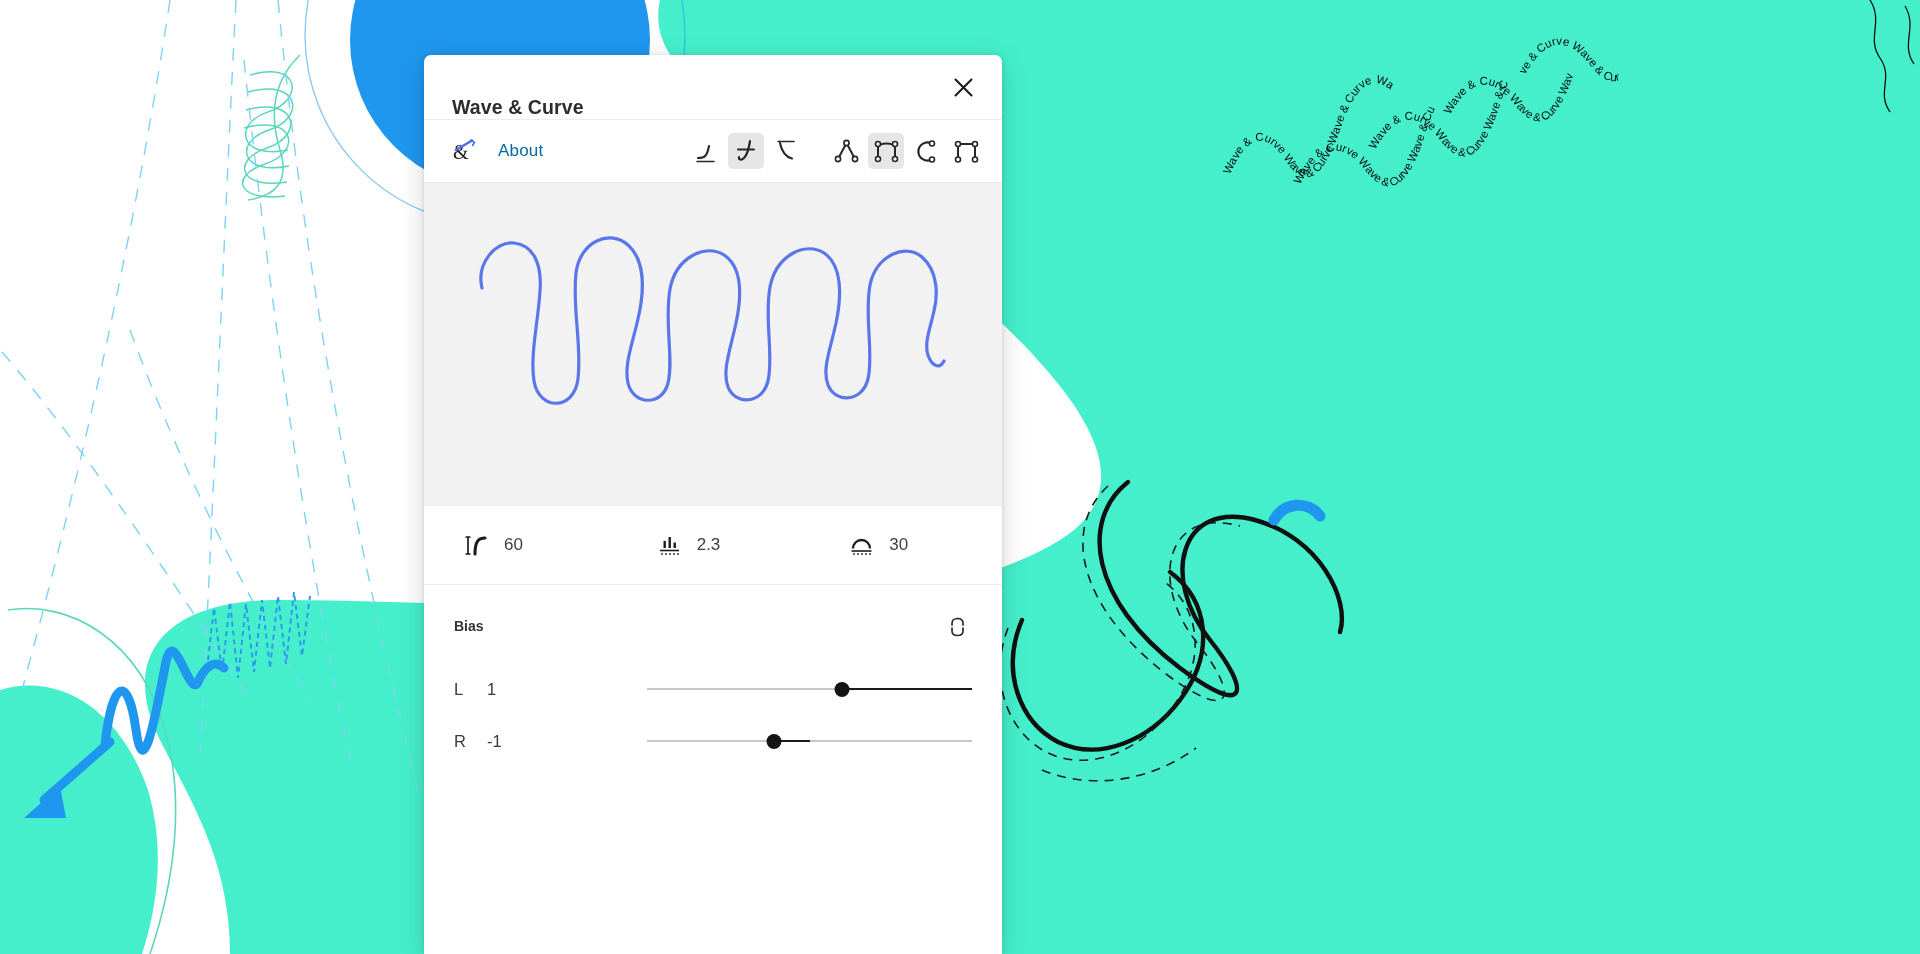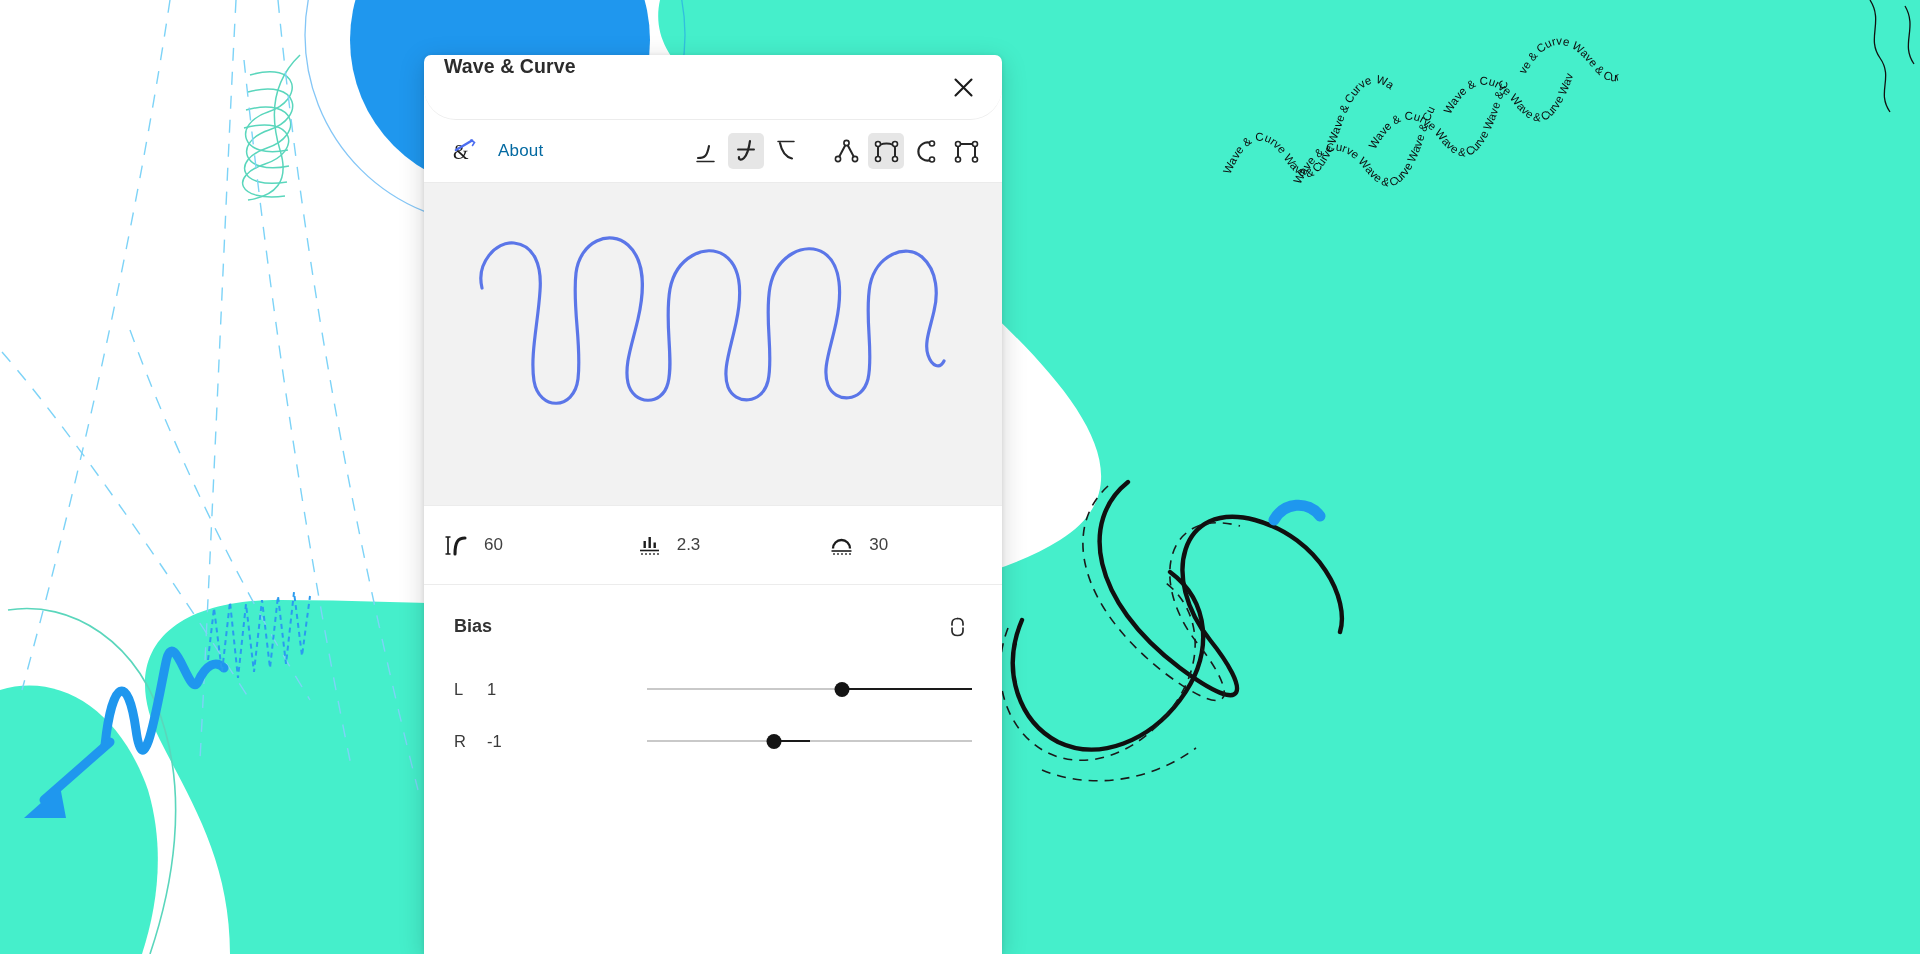--- a/index.html
+++ b/index.html
@@ -22,25 +22,24 @@
     background:#ffffff;
     border-radius:7px 7px 0 0;
     box-shadow:0 6px 26px rgba(0,0,0,.17), 0 1px 5px rgba(0,0,0,.10);
     overflow:hidden;
     display:flex; flex-direction:column;
   }
 
   
   #titlebar {
     height:65px; flex:0 0 65px;
-    display:flex; align-items:flex-start;
-    padding:0 26px 0 20px;
+    display:flex; align-items:flex-end;
+    padding:0 26px 0 28px;
     border-bottom:1px solid #ececec;
     position:relative;
-    border-radius:32px;
   }
   #title {
     font-size:19.5px; font-weight:bold; color:#2c2c2c;
     letter-spacing:.1px;
   }
   #close-btn {
     position:absolute; right:22px; top:50%; transform:translateY(-50%);
     width:34px; height:34px; cursor:pointer;
     display:flex; align-items:center; justify-content:center;
     border-radius:4px;
@@ -78,32 +77,32 @@
 
   
   #params {
     flex:0 0 80px; height:80px;
     display:flex; align-items:center;
     border-bottom:1px solid #ececec;
     border-top:1px solid #ececec;
   }
   .param {
     flex:1; display:flex; align-items:center; gap:15px;
-    padding-left:20px; cursor:pointer;
+    padding-left:40px; cursor:pointer;
   }
   .param-icon { width:25px; height:25px; display:flex; align-items:center; justify-content:center; }
   .param-val { font-size:17px; color:#414141; }
 
   
   #bias-section { padding:26px 30px 0 30px; }
   #bias-head {
     display:flex; align-items:center; justify-content:space-between;
     margin-bottom:22px;
   }
-  #bias-title { font-size:18px; font-weight:bold; color:#333; }
+  #bias-title { font-size:14px; font-weight:bold; color:#333; }
   #bias-link-btn {
     width:30px; height:30px; cursor:pointer;
     display:flex; align-items:center; justify-content:center;
     border-radius:4px;
   }
 
   .slider-row { display:flex; align-items:center; height:52px; }
   .sl-label { font-size:16.5px; color:#3a3a3a; width:33px; }
   .sl-value { font-size:16.5px; color:#3a3a3a; width:160px; }
   .sl-track-wrap { flex:1; position:relative; height:22px; display:flex; align-items:center; cursor:pointer; }

